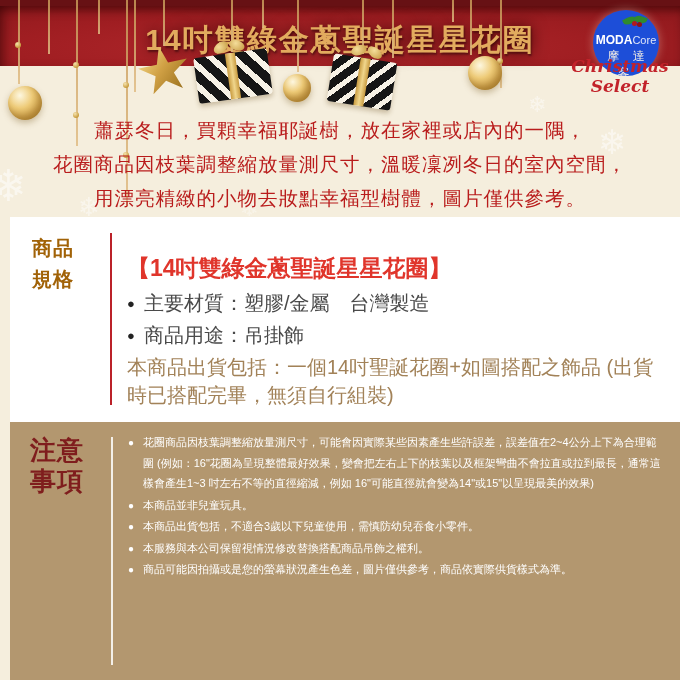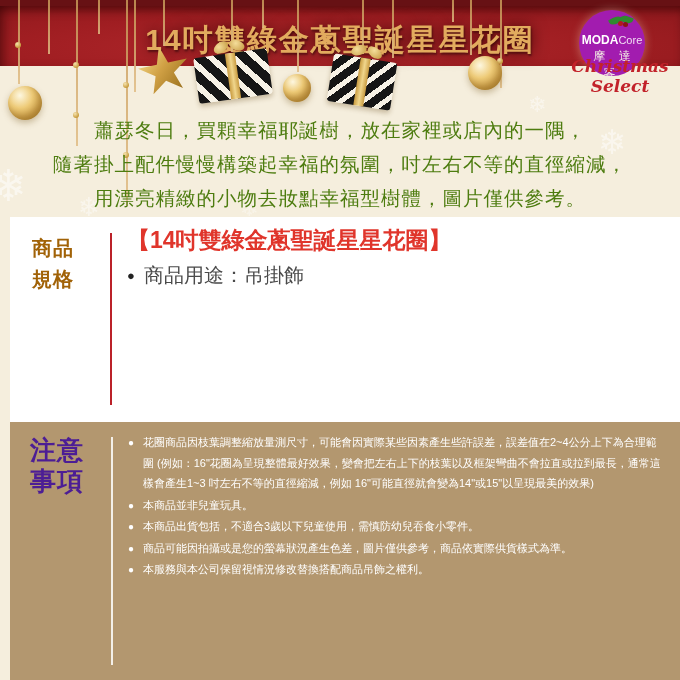--- a/index.html
+++ b/index.html
@@ -34,53 +34,53 @@
   .gift{position:absolute; border-radius:3px; box-shadow:0 3px 5px rgba(100,70,20,.3);}
   .gift .ribbon{position:absolute; top:0; bottom:0; left:50%; width:10px; margin-left:-5px;
     background:linear-gradient(90deg,#c89a3f,#f0d68c,#c89a3f);}
   .gift .bow{position:absolute; left:50%; top:-8px; width:0; height:0;}
   .gift .bow::before,.gift .bow::after{content:""; position:absolute; width:16px; height:10px;
     border-radius:50%; background:radial-gradient(circle at 40% 35%,#f4dd9a,#c3963c); top:-4px;}
   .gift .bow::before{left:-16px; transform:rotate(-28deg);}
   .gift .bow::after{left:0; transform:rotate(28deg);}
   .snow{position:absolute; color:#ffffff; pointer-events:none;}
   
-  .logo{position:absolute; left:579px; top:10px; width:66px; height:66px; border-radius:50%;
-    background:#a21caf; text-align:center; box-shadow:0 0 10px rgba(255,240,220,.35);}
+  .logo{position:absolute; left:593px; top:10px; width:66px; height:66px; border-radius:50%;
+    background:#1d4ed8; text-align:center; box-shadow:0 0 10px rgba(255,240,220,.35);}
   .holly{position:absolute; left:30px; top:5px; width:26px; height:14px;}
   .holly .leaf{position:absolute; width:13px; height:7px; background:#2f8b2f; border-radius:0 60% 0 60%;}
   .holly .leaf.l1{left:0; top:2px; transform:rotate(-28deg);}
   .holly .leaf.l2{left:11px; top:1px; transform:rotate(20deg) scaleX(-1);}
   .holly .berry{position:absolute; width:5px; height:5px; border-radius:50%; background:#b3191d; left:9px; top:6px;
     box-shadow:5px 1px 0 #8f1216;}
   .logo-line1{position:absolute; left:0; right:0; top:23px; color:#fff; font-size:12px; letter-spacing:0;}
   .logo-line1 .strong{font-weight:bold;}
   .logo-line1 .light{font-weight:normal; opacity:.85; font-size:11px;}
   .logo-line2{position:absolute; left:0; right:0; top:38px; color:#f2ede4; font-size:12px; letter-spacing:5px; text-indent:5px;}
   .tagline{position:absolute; left:560px; top:56px; width:120px; text-align:center;
     font-family:"DejaVu Serif","Liberation Serif",serif; font-style:italic; font-weight:bold;
     font-size:17px; color:#c2222a;}
   
   .intro{position:absolute; left:30px; right:30px; top:114px; text-align:center;
     font-family:"DejaVu Serif","Liberation Serif",serif;
-    font-size:19.5px; line-height:34px; color:#4d7c0f; letter-spacing:1px;}
+    font-size:19.5px; line-height:34px; color:#b91c1c; letter-spacing:1px;}
   
   .spec-box{position:absolute; left:10px; top:217px; width:670px; height:205px; background:#ffffff;}
   .spec-label{position:absolute; left:22px; top:16px; width:2.2em; font-size:20px; line-height:31px;
     font-weight:bold; color:#a16207; letter-spacing:1px;}
   .spec-divider{position:absolute; left:100px; top:16px; width:2px; height:172px; background:#bb2129;}
   .spec-content{position:absolute; left:117px; top:9px; right:12px;}
-  .spec-title{font-size:23px; font-weight:bold; color:#e0352b; line-height:28px; margin-bottom:5px;}
+  .spec-title{font-size:23px; font-weight:bold; color:#e0352b; line-height:28px; margin-bottom:5px;margin-top:28px;}
   .spec-item{position:relative; padding-left:17px; font-size:20px; line-height:32px; color:#4a4a4a;}
   .spec-item::before{content:"●"; position:absolute; left:0; top:1px; font-size:13px; color:#222;}
   .spec-note{margin-top:2px; font-size:20px; line-height:28px; color:#a28258;}
   
   .notice-box{position:absolute; left:10px; top:422px; width:670px; height:258px; background:#b3976f;}
   .notice-label{position:absolute; left:20px; top:13px; width:2.2em; font-size:26px; line-height:31px;
-    font-weight:bold; color:#4c1d95; letter-spacing:1px;}
+    font-weight:bold; color:#7f1d1d; letter-spacing:1px;}
   .notice-divider{position:absolute; left:101px; top:15px; width:2px; height:228px; background:rgba(255,255,255,.85);}
   .notice-items{position:absolute; left:118px; top:10px; right:16px;}
   .notice-item{position:relative; padding-left:15px; font-size:11px; line-height:20.5px; color:#ffffff; margin-bottom:1px;}
   .notice-item::before{content:"●"; position:absolute; left:0; top:1px; font-size:10px;}
 </style>
 </head>
 <body>
 
 <div class="page">
 
@@ -145,40 +145,42 @@
       <span class="leaf l2"></span>
       <span class="berry"></span>
     </div>
     <div class="logo-line1"><span class="strong">MODA</span><span class="light">Core</span></div>
     <div class="logo-line2">摩 達 客</div>
   </div>
   <div class="tagline">Christmas Select</div>
 
   <div class="intro">
       <div class="intro-line">蕭瑟冬日，買顆幸福耶誕樹，放在家裡或店內的一隅，</div>
-      <div class="intro-line">隨著掛上配件慢慢構築起幸福的氛圍，吋左右不等的直徑縮減，</div>
+      <div class="intro-line">花圈商品因枝葉調整縮放量測尺寸，溫暖凜冽冬日的室內空間，</div>
       <div class="intro-line">用漂亮精緻的小物去妝點幸福型樹體，圖片僅供參考。</div>
     </div>
 
   <section class="spec-box">
     <div class="spec-label">商品規格</div>
     <div class="spec-divider"></div>
     <div class="spec-content">
       <div class="spec-title">【14吋雙綠金蔥聖誕星星花圈】</div>
       <div class="spec-items">
+          <div class="spec-item">主要材質：塑膠/金屬　台灣製造</div>
           <div class="spec-item">商品用途：吊掛飾</div>
         </div>
+      <div class="spec-note">本商品出貨包括：一個14吋聖誕花圈+如圖搭配之飾品 (出貨時已搭配完畢，無須自行組裝)</div>
     </div>
   </section>
 
   <section class="notice-box">
     <div class="notice-label">注意事項</div>
     <div class="notice-divider"></div>
     <div class="notice-items">
         <div class="notice-item">花圈商品因枝葉調整縮放量測尺寸，可能會因實際某些因素產生些許誤差，誤差值在2~4公分上下為合理範圍 (例如：16"花圈為呈現整體最好效果，變會把左右上下的枝葉以及框架彎曲不會拉直或拉到最長，通常這樣會產生1~3 吋左右不等的直徑縮減，例如 16"可能直徑就會變為14"或15"以呈現最美的效果)</div>
         <div class="notice-item">本商品並非兒童玩具。</div>
         <div class="notice-item">本商品出貨包括，不適合3歲以下兒童使用，需慎防幼兒吞食小零件。</div>
+        <div class="notice-item">本服務與本公司保留視情況修改替換搭配商品吊飾之權利。</div>
         <div class="notice-item">商品可能因拍攝或是您的螢幕狀況產生色差，圖片僅供參考，商品依實際供貨樣式為準。</div>
-        <div class="notice-item">本服務與本公司保留視情況修改替換搭配商品吊飾之權利。</div>
       </div>
   </section>
 
 </div>
 
 </body></html>

